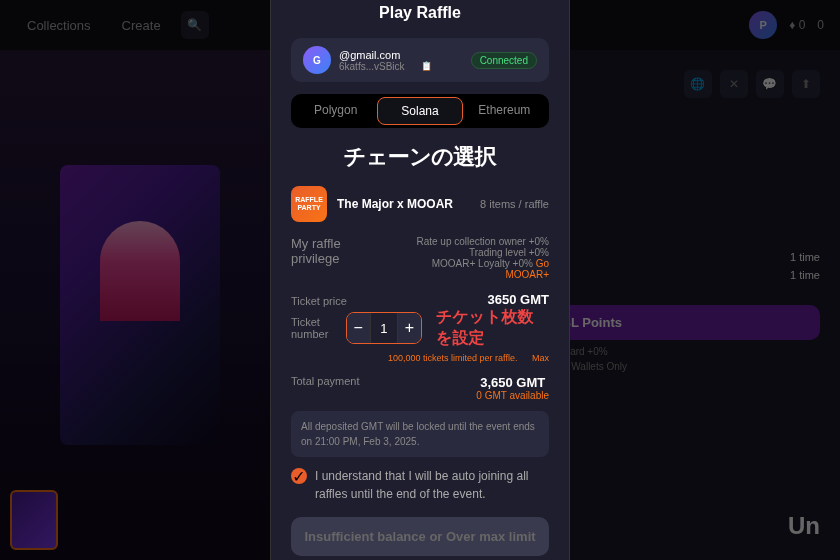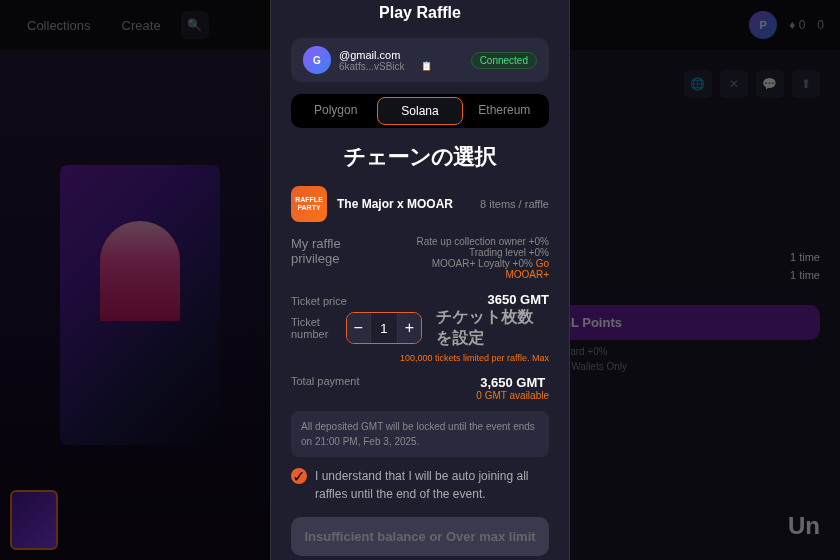--- a/index.html
+++ b/index.html
@@ -309,25 +309,26 @@
     }
     .ticket-limit {
       color: #666;
       font-size: 9px;
       text-align: right;
       margin-bottom: 12px;
     }
     .ticket-limit span {
       color: #f97316;
       cursor: pointer;
+      margin-left: 12px;
     }
 
     
     .ticket-annotation {
-      color: #a3a3a3;
+      color: #ef4444;
       font-size: 16px;
       font-weight: 700;
       margin-left: 6px;
     }
 
     
     .total-section {
       margin-bottom: 10px;
     }
     .total-row {

